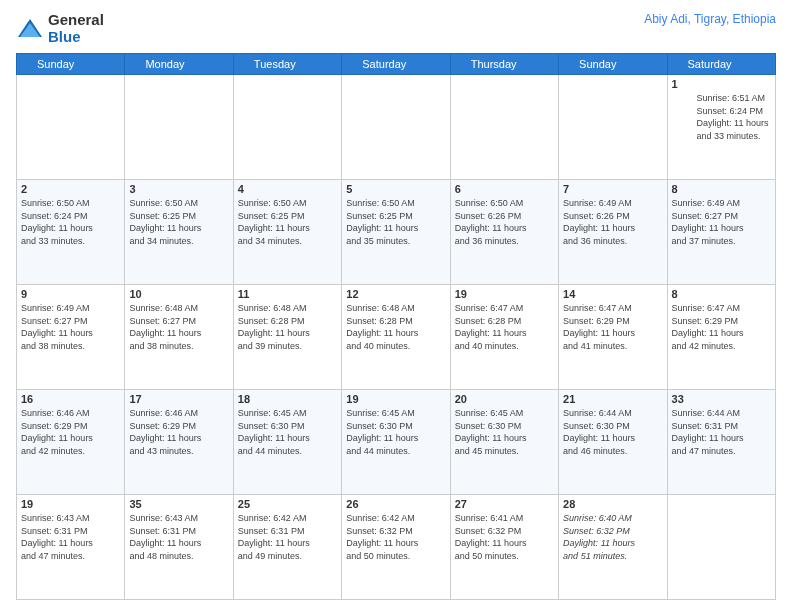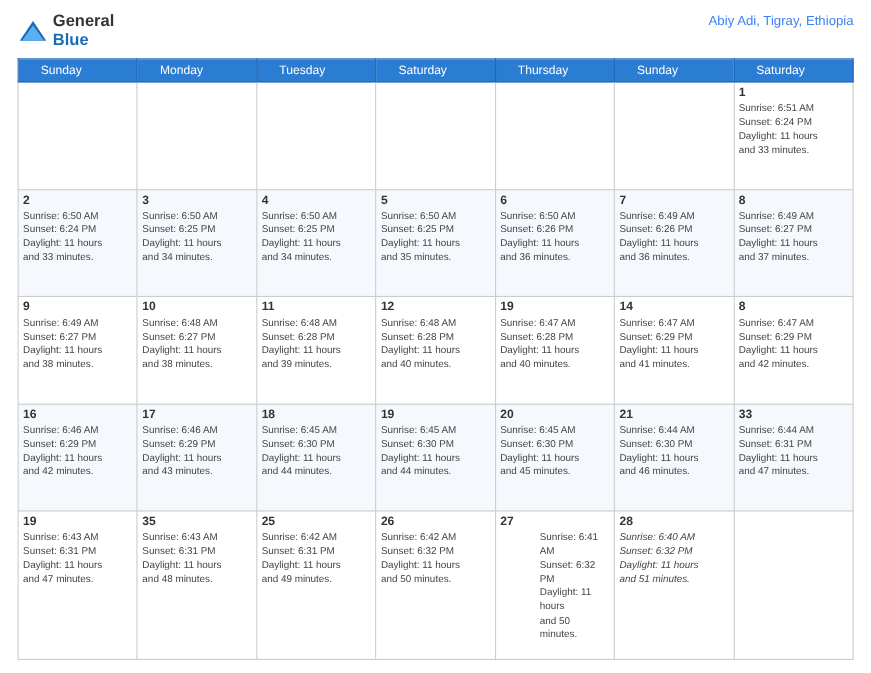--- a/index.html
+++ b/index.html
@@ -144,21 +144,21 @@
     <tbody id="calendar-body">
     <tr>
           <td class="empty-cell"></td>
           <td class="empty-cell"></td>
           <td class="empty-cell"></td>
           <td class="empty-cell"></td>
           <td class="empty-cell"></td>
           <td class="empty-cell"></td>
           <td>
             <span class="day-num">1</span>
-            <div class="day-info" style="white-space: pre-line;">Sunrise: 6:51 AM
+            <div class="day-info" style="white-space: pre-line; margin-left: 25px;">Sunrise: 6:51 AM
 Sunset: 6:24 PM
 Daylight: 11 hours
 and 33 minutes.</div>
           </td>
         </tr>
         <tr>
           <td>
             <span class="day-num">2</span>
             <div class="day-info" style="white-space: pre-line;">Sunrise: 6:50 AM
 Sunset: 6:24 PM
@@ -334,21 +334,21 @@
           </td>
           <td>
             <span class="day-num">26</span>
             <div class="day-info" style="white-space: pre-line;">Sunrise: 6:42 AM
 Sunset: 6:32 PM
 Daylight: 11 hours
 and 50 minutes.</div>
           </td>
           <td>
             <span class="day-num">27</span>
-            <div class="day-info" style="white-space: pre-line; margin-left: 36px;">Sunrise: 6:41 AM
+            <div class="day-info" style="white-space: pre-line;">Sunrise: 6:41 AM
 Sunset: 6:32 PM
 Daylight: 11 hours
 and 50 minutes.</div>
           </td>
           <td>
             <span class="day-num">28</span>
             <div class="day-info" style="white-space: pre-line; font-style: italic;">Sunrise: 6:40 AM
 Sunset: 6:32 PM
 Daylight: 11 hours
 and 51 minutes.</div>

